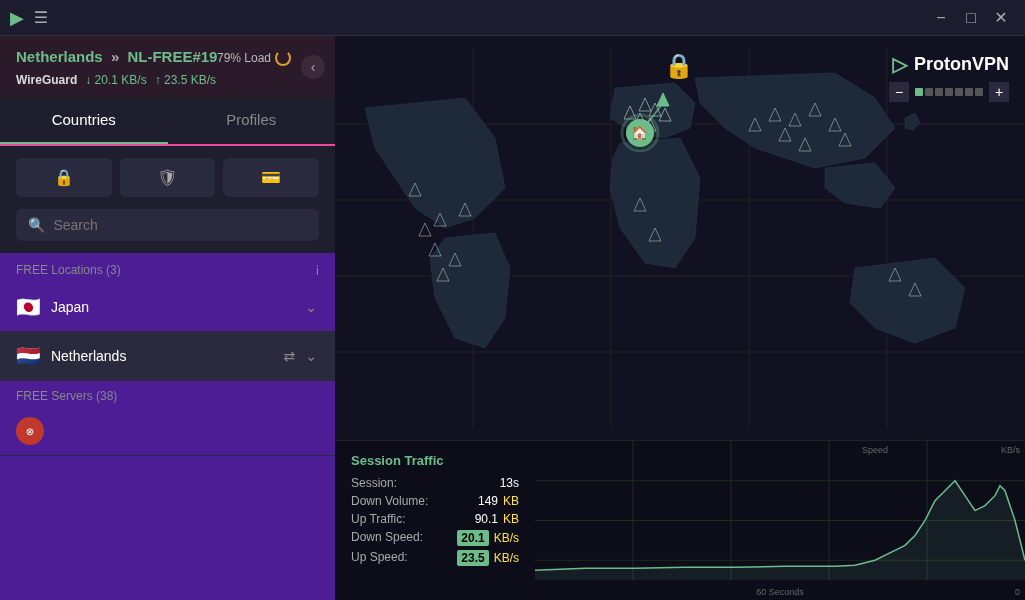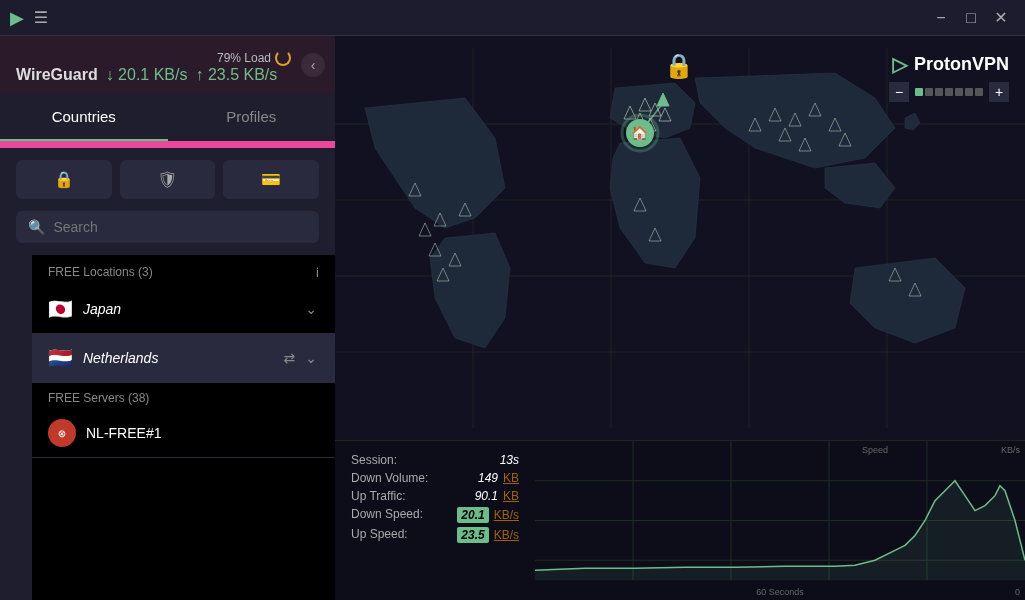--- a/index.html
+++ b/index.html
@@ -59,21 +59,21 @@
       font-size: 12px; color: #bbb;
       display: flex; align-items: center; gap: 4px;
     }
     .load-spinner {
       width: 16px; height: 16px;
       border: 2px solid #e0a020;
       border-top-color: transparent;
       border-radius: 50%;
     }
     .conn-protocol {
-      font-size: 16px; color: #bbb; margin-top: 18px;
+      font-size: 12px; color: #bbb; margin-top: 8px;
       display: flex; align-items: center; gap: 8px;
     }
     .proto-name { font-weight: 600; color: #ddd; }
     .speed-down { color: #6dbd8a; }
     .speed-up { color: #6dbd8a; }
     .collapse-btn {
       position: absolute; right: 10px; top: 50%;
       transform: translateY(-50%);
       background: #3a2a3a; border: none; color: #aaa;
       border-radius: 50%; width: 24px; height: 24px;
@@ -90,21 +90,21 @@
       font-size: 15px;
       font-weight: 600;
       cursor: pointer;
       width: calc(100% - 40px);
       letter-spacing: 0.5px;
     }
 
     
     .tabs {
       display: flex;
-      border-bottom: 7px solid #ec4899;
+      border-bottom: 2px solid #ec4899;
       background: #1e1e2e;
     }
     .tab {
       flex: 1; text-align: center; padding: 14px 0;
       font-size: 15px; cursor: pointer; color: #888;
       border-bottom: 2px solid transparent;
     }
     .tab.active { color: #fff; border-bottom: 2px solid #6dbd8a; }
 
     
@@ -130,42 +130,42 @@
       padding: 8px 12px;
     }
     .search-box input {
       background: none; border: none; color: #fff;
       font-size: 14px; outline: none; width: 100%;
     }
     .search-icon { color: #888; font-size: 14px; }
 
     
     .country-list {
-      flex: 1; overflow-y: auto; background: #000000; margin-left: 32px;
+      flex: 1; overflow-y: auto; background: #4c1d95;
     }
     .country-list::-webkit-scrollbar { width: 4px; }
     .country-list::-webkit-scrollbar-track { background: #1e1e2e; }
     .country-list::-webkit-scrollbar-thumb { background: #444; border-radius: 2px; }
 
     .section-header {
       padding: 8px 16px 4px 16px;
       font-size: 12px; color: #888;
       display: flex; align-items: center; justify-content: space-between;
     }
     .info-icon { color: #888; font-size: 13px; cursor: pointer; }
 
     .country-item {
       display: flex; align-items: center;
       padding: 12px 16px; cursor: pointer;
       border-bottom: 1px solid #2a2a3a;
       gap: 10px;
     }
     .country-item.active { background: #2a2a3e; }
     .flag { font-size: 20px; }
-    .country-name { flex: 1; font-size: 14px; font-weight: 500; font-style: italic; }
+    .country-name { flex: 1; font-size: 14px; font-weight: 500; }
     .country-actions { display: flex; gap: 6px; align-items: center; }
     .action-btn {
       background: none; border: none; color: #888;
       font-size: 14px; cursor: pointer; padding: 2px;
     }
 
     
     .server-item {
       display: flex; align-items: center;
       padding: 10px 16px; cursor: pointer;
@@ -239,25 +239,25 @@
       border-top: 1px solid #222;
       display: flex;
     }
     .stats-left {
       width: 200px; padding: 12px 16px;
       flex-shrink: 0;
     }
     .stats-title { color: #6dbd8a; font-size: 13px; font-weight: 700; margin-bottom: 8px; }
     .stat-row { display: flex; justify-content: space-between; margin-bottom: 4px; }
     .stat-label { font-size: 12px; color: #aaa; }
-    .stat-value { font-size: 12px; color: #fff; font-style: italic; }
+    .stat-value { font-size: 12px; color: #fff; }
     .stat-value.highlight {
       background: #6dbd8a; color: #000; padding: 1px 4px; border-radius: 2px; font-weight: 700;
     }
-    .stat-unit { font-size: 12px; color: #a16207; margin-left: 2px; text-decoration: underline; }
+    .stat-unit { font-size: 12px; color: #fde047; margin-left: 2px; }
 
     .stats-chart {
       flex: 1;
       position: relative;
       overflow: hidden;
     }
     .speed-line {
       fill: none;
       stroke: #6dbd8a;
       stroke-width: 1.5;
@@ -282,20 +282,25 @@
     <button class="title-bar-btn">□</button>
     <button class="title-bar-btn close">✕</button>
   </div>
 </div>
 
 <div class="main">
 
   <div class="sidebar">
 
     <div class="conn-info">
+      <div class="conn-title">
+        <span>Netherlands</span>
+        <span style="color:#aaa; margin: 0 4px;">»</span>
+        <span style="color:#6dbd8a;">NL-FREE#19</span>
+      </div>
       <div class="conn-load">
         <span>79% Load</span>
         <div class="load-spinner"></div>
       </div>
       <div class="conn-protocol">
         <span class="proto-name">WireGuard</span>
         <span class="speed-down">
           <span>↓</span>
           <span>20.1 KB/s</span>
         </span>
@@ -357,21 +362,20 @@
       </div>
 
       <div class="section-header">
         <span>FREE Servers (38)</span>
       </div>
 
       <div class="server-item">
         <div class="server-icon">
           <span style="color:#fff;font-size:10px;">⊗</span>
         </div>
-        <span class="server-name">NL-FREE#1</span>
       </div>
 
     </div>
 
   </div>
 
   <div class="right-panel">
 
     <div class="map-area">
 
@@ -468,20 +472,21 @@
           </div>
           <button class="speed-btn">+</button>
         </div>
       </div>
 
     </div>
 
     <div class="stats-panel">
 
       <div class="stats-left">
+        <div class="stats-title">Session Traffic</div>
         <div class="stat-row">
           <span class="stat-label">Session:</span>
           <span class="stat-value">13s</span>
         </div>
         <div class="stat-row">
           <span class="stat-label">Down Volume:</span>
           <span style="display:flex;gap:3px;align-items:center;">
             <span class="stat-value">149</span>
             <span class="stat-unit">KB</span>
           </span>

